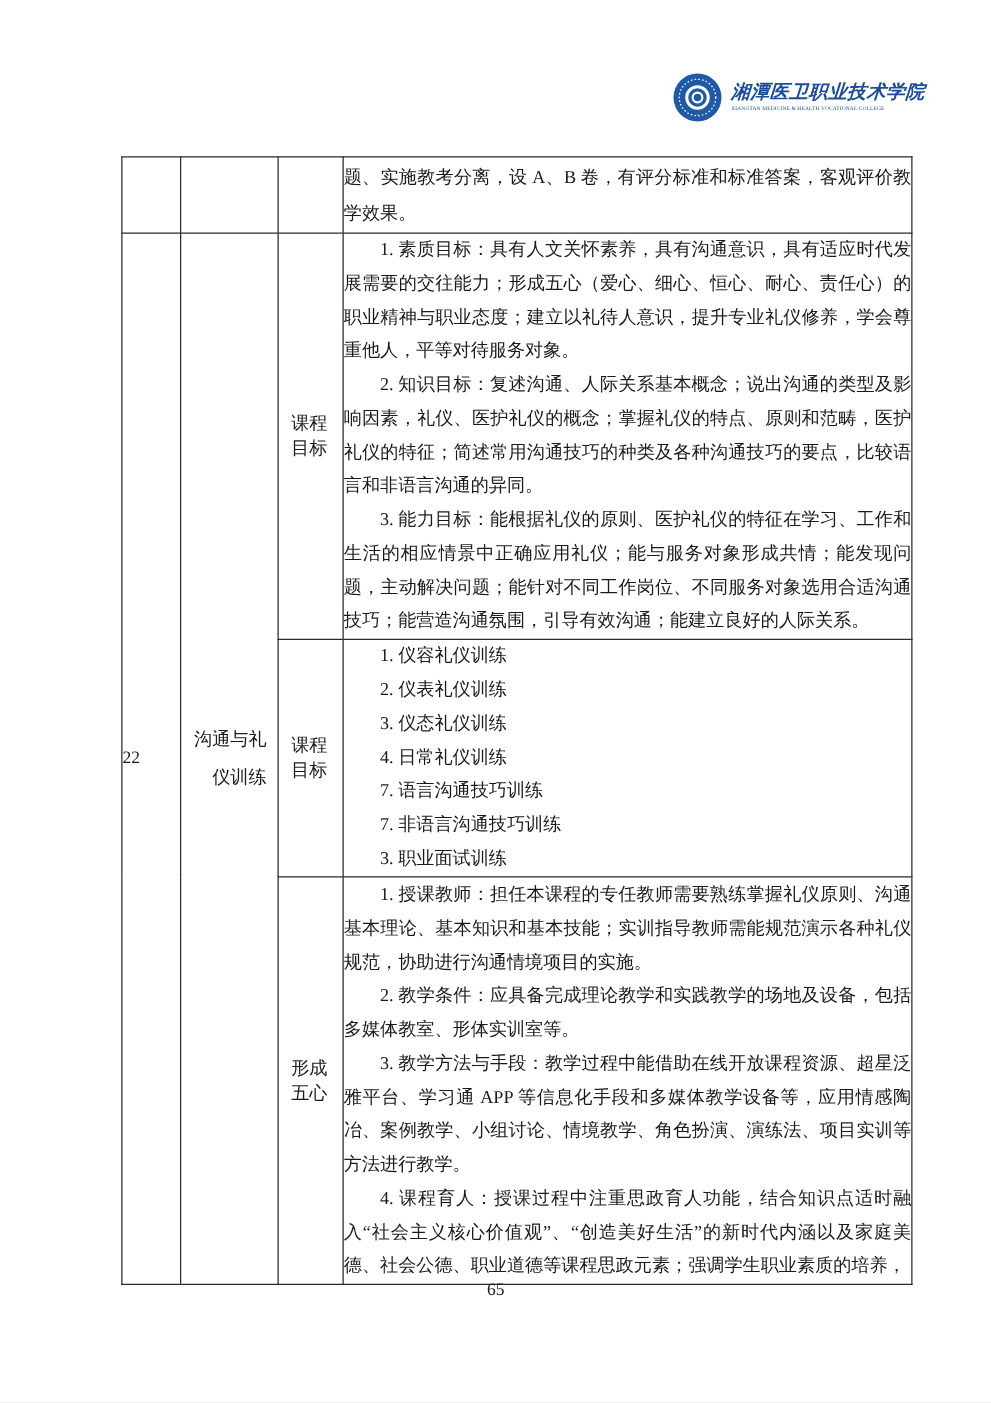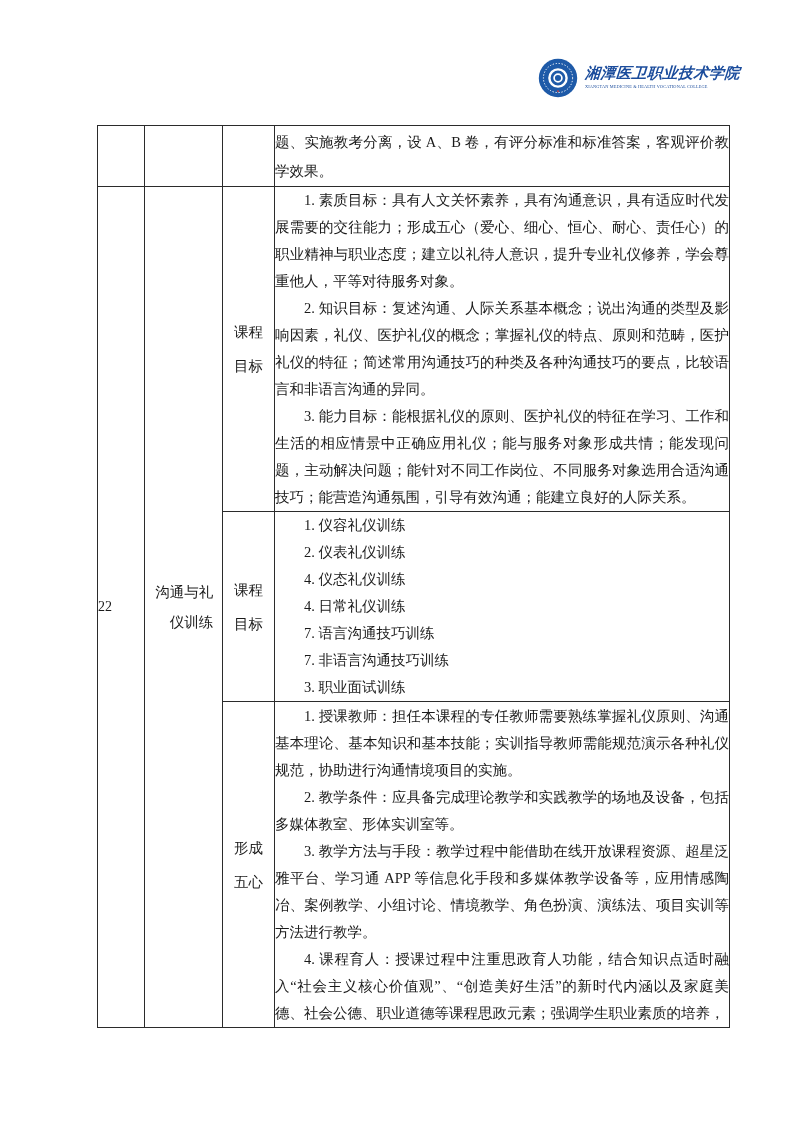--- a/index.html
+++ b/index.html
@@ -67,22 +67,22 @@
     width: 4.1em;
     word-break: break-all;
     line-height: 30px;
     text-align: right;
   }
   .c-label    { text-align: center; font-size: 14.5px; }
   .c-label .wrap2 {
     display: inline-block;
     width: 2.15em;
     word-break: break-all;
-    line-height: 34px;
-    text-align: center;
+    line-height: 20px;
+    text-align: left;
   }
   .c-content {
     vertical-align: top;
     padding: 1px 9px 1px 8px;
     font-size: 14.5px;
     line-height: 27px;
     text-align: justify;
   }
   .c-content p { text-indent: 2em; margin: 0; }
   .row-continued .c-content { line-height: 29px; padding-top: 2px; }
@@ -151,21 +151,21 @@
         </td>
       </tr>
 
       <tr style="height:189px;">
         <td class="c-label">
           <span class="wrap2">课程目标</span>
         </td>
         <td class="c-content">
           <p>1. 仪容礼仪训练</p>
           <p>2. 仪表礼仪训练</p>
-          <p>4. 仪态礼仪训练</p>
+          <p>3. 仪态礼仪训练</p>
           <p>4. 日常礼仪训练</p>
           <p>7. 语言沟通技巧训练</p>
           <p>7. 非语言沟通技巧训练</p>
           <p>3. 职业面试训练</p>
         </td>
       </tr>
 
       <tr style="height:326px;">
         <td class="c-label">
           <span class="wrap2">形成五心</span>
@@ -173,14 +173,17 @@
         <td class="c-content">
           <p>1. 授课教师：担任本课程的专任教师需要熟练掌握礼仪原则、沟通基本理论、基本知识和基本技能；实训指导教师需能规范演示各种礼仪规范，协助进行沟通情境项目的实施。</p>
           <p>2. 教学条件：应具备完成理论教学和实践教学的场地及设备，包括多媒体教室、形体实训室等。</p>
           <p>3. 教学方法与手段：教学过程中能借助在线开放课程资源、超星泛雅平台、学习通 APP 等信息化手段和多媒体教学设备等，应用情感陶冶、案例教学、小组讨论、情境教学、角色扮演、演练法、项目实训等方法进行教学。</p>
           <p>4. 课程育人：授课过程中注重思政育人功能，结合知识点适时融入“社会主义核心价值观”、“创造美好生活”的新时代内涵以及家庭美德、社会公德、职业道德等课程思政元素；强调学生职业素质的培养，</p>
         </td>
       </tr>
     </tbody>
   </table>
 
+  <div class="page-footer">
+    <span>65</span>
+  </div>
 
 </div>
 
 </body></html>

